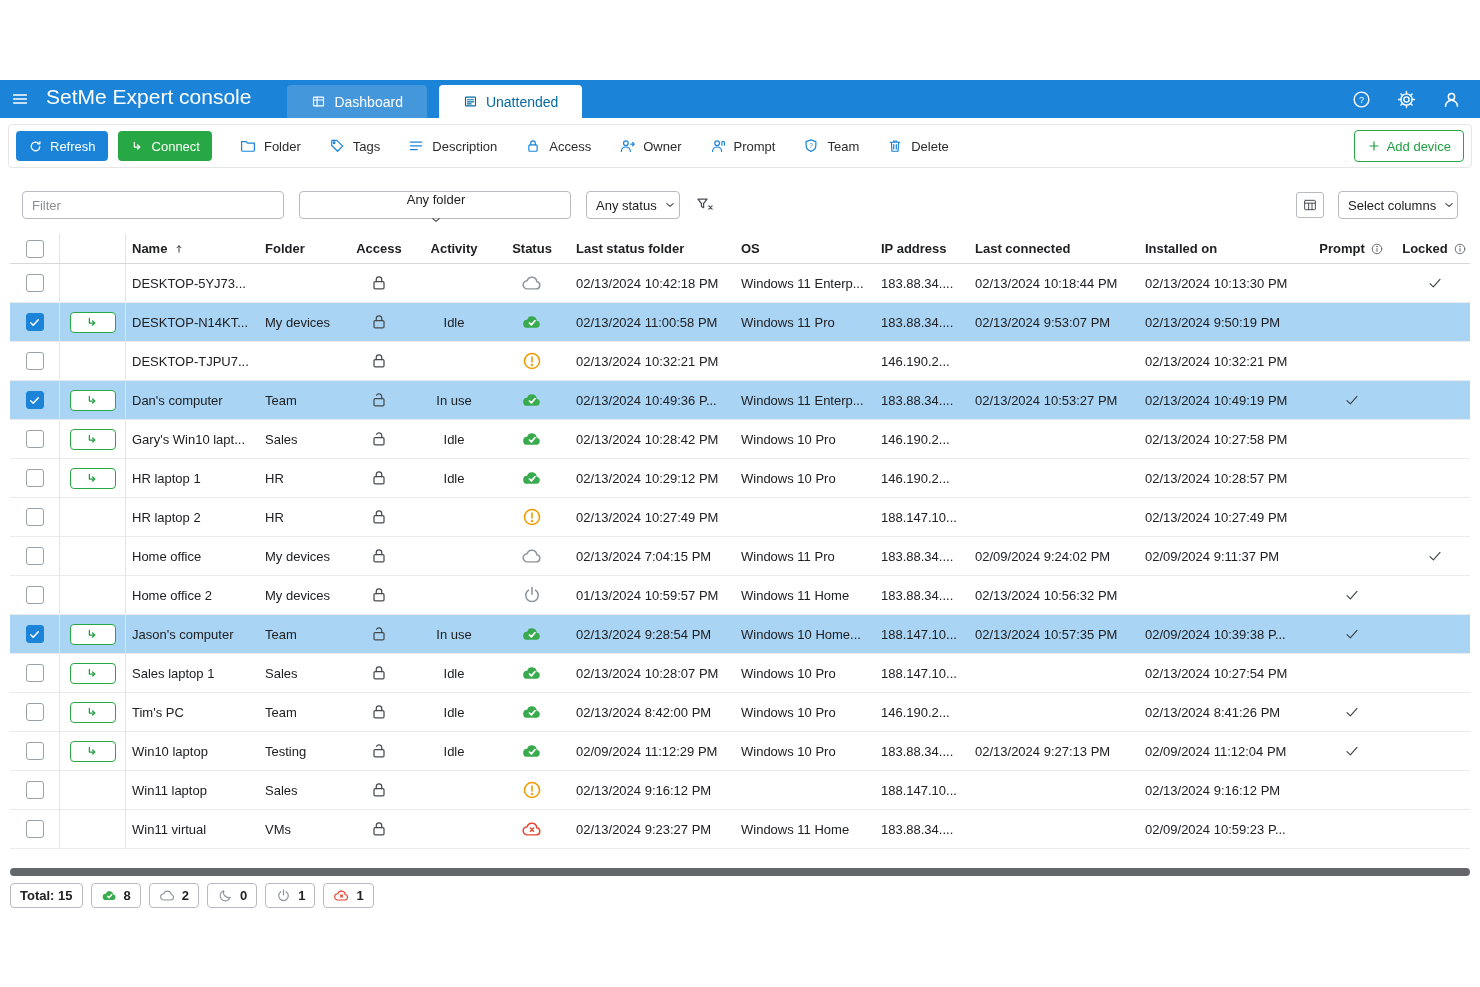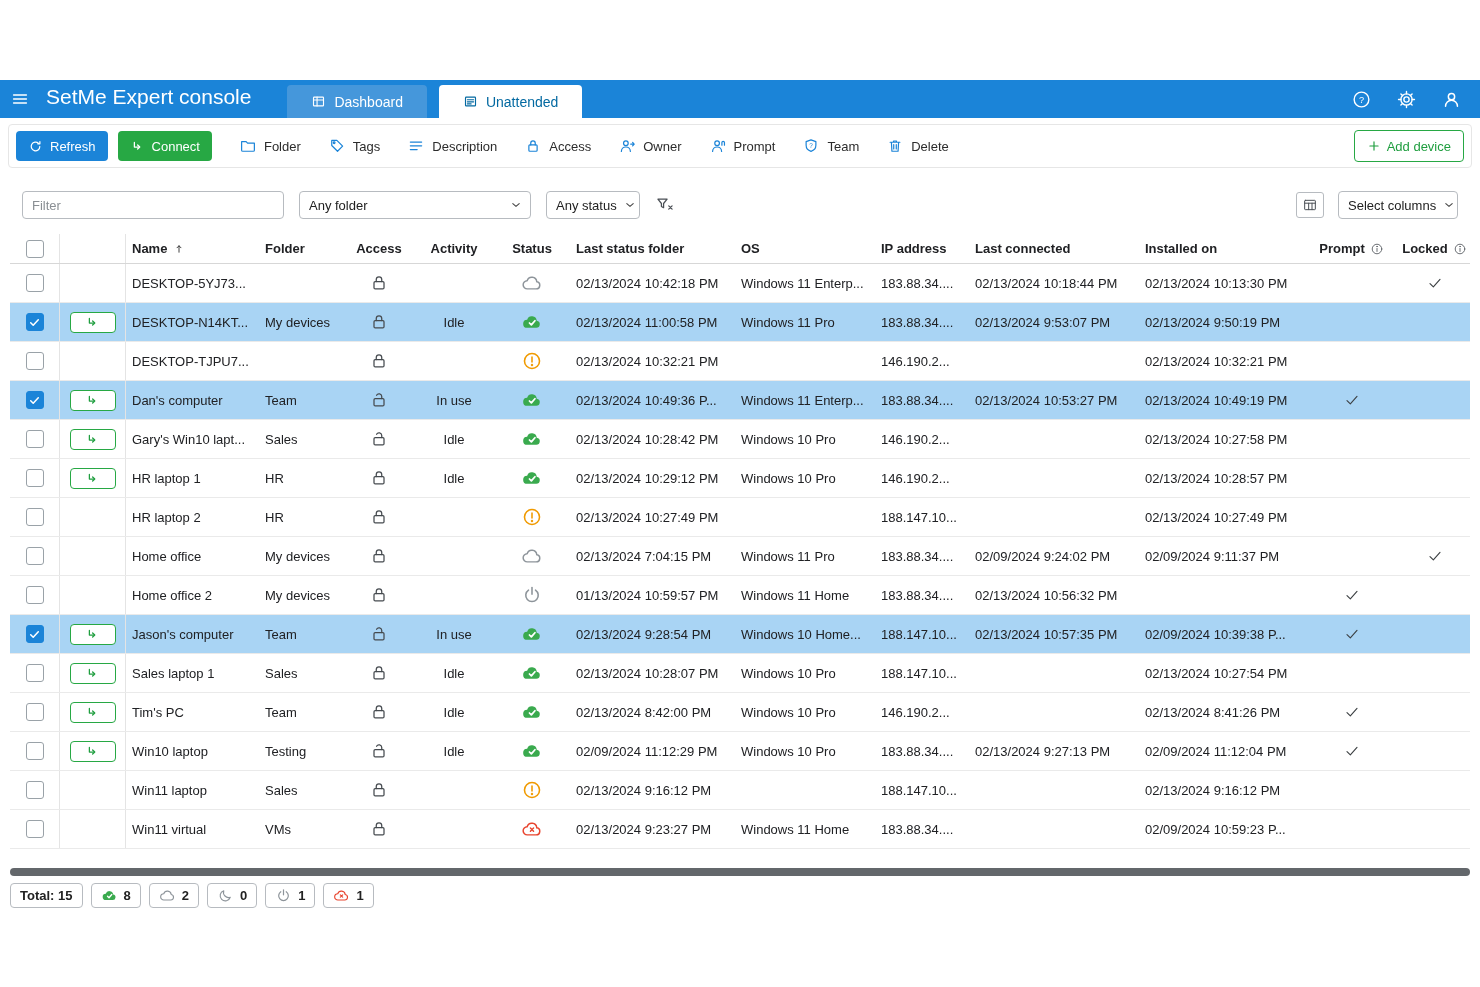--- a/index.html
+++ b/index.html
@@ -29,21 +29,21 @@
   .tbtn-flat .icn { color:#1b84d8; }
   .add-btn { margin-left:auto; border:1px solid #27a844; color:#1f9e3f; background:#fff; height:32px; border-radius:4px;
              padding:0 12px; display:flex; align-items:center; gap:6px; font-size:13px; cursor:pointer; font-family:inherit; }
 
   
   .filterbar { height:58px; display:flex; align-items:center; padding:0 22px; gap:15px; }
   .filter-input { width:262px; height:28px; border:1px solid #b7bbc0; border-radius:4px; padding:8px 9px; font-size:13px; font-family:inherit; color:#333; }
   .filter-input::placeholder { color:#8a8f94; }
   .selectbox { height:28px; border:1px solid #b7bbc0; border-radius:4px; display:flex; align-items:center; justify-content:space-between;
                padding:0 7px 0 9px; font-size:13px; color:#222; background:#fff; cursor:pointer; gap:6px; white-space:nowrap; }
-  .select-folder { width:232px; }
+  .select-folder { width:272px;flex-direction:column; }
   .select-status { width:94px; }
   .iconbtn { background:none; border:none; padding:0; display:flex; align-items:center; justify-content:center; color:#4a4f55; cursor:pointer; }
   .filterbar-right { margin-left:auto; display:flex; align-items:center; gap:14px; }
   .grid-btn { width:28px; height:26px; border:1px solid #b7bbc0; border-radius:3px; background:#fff; color:#4a4f55; }
   .select-columns { width:120px; }
 
   
   .tablewrap { margin:0 10px; --cols: 50px 66px 133px 90px 60px 90px 66px 165px 140px 94px 170px 170px 95px 1fr; }
   .grid-row { display:grid; grid-template-columns:var(--cols); align-items:stretch; }
   .thead { height:30px; border-bottom:1px solid #d7d7d7; font-weight:bold; font-size:13px; }

